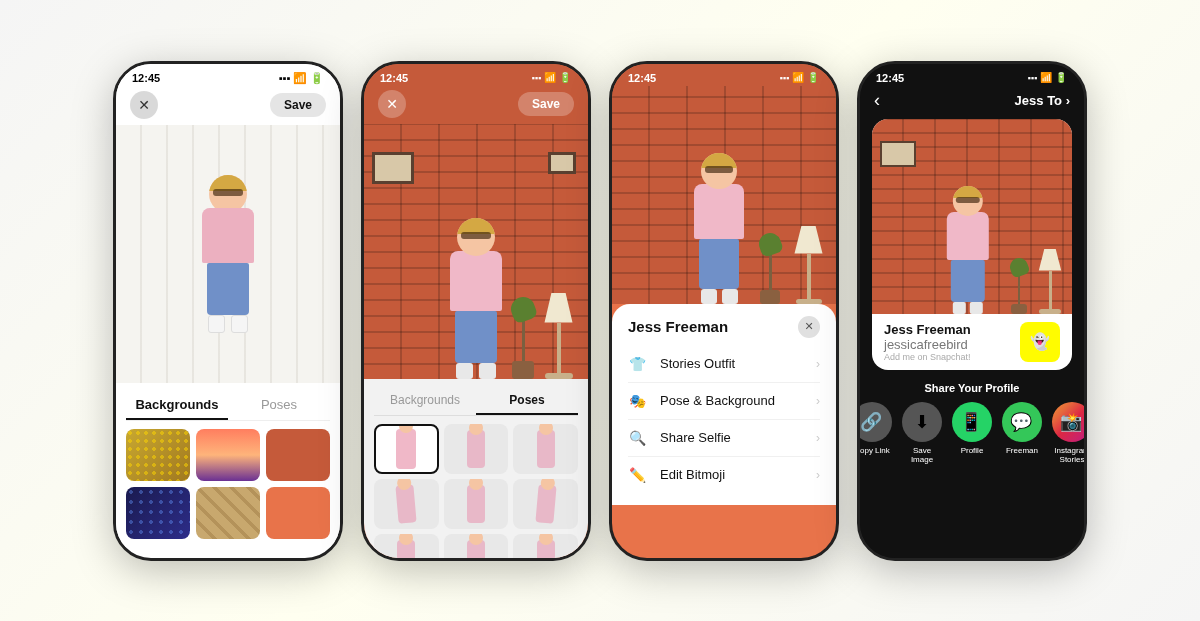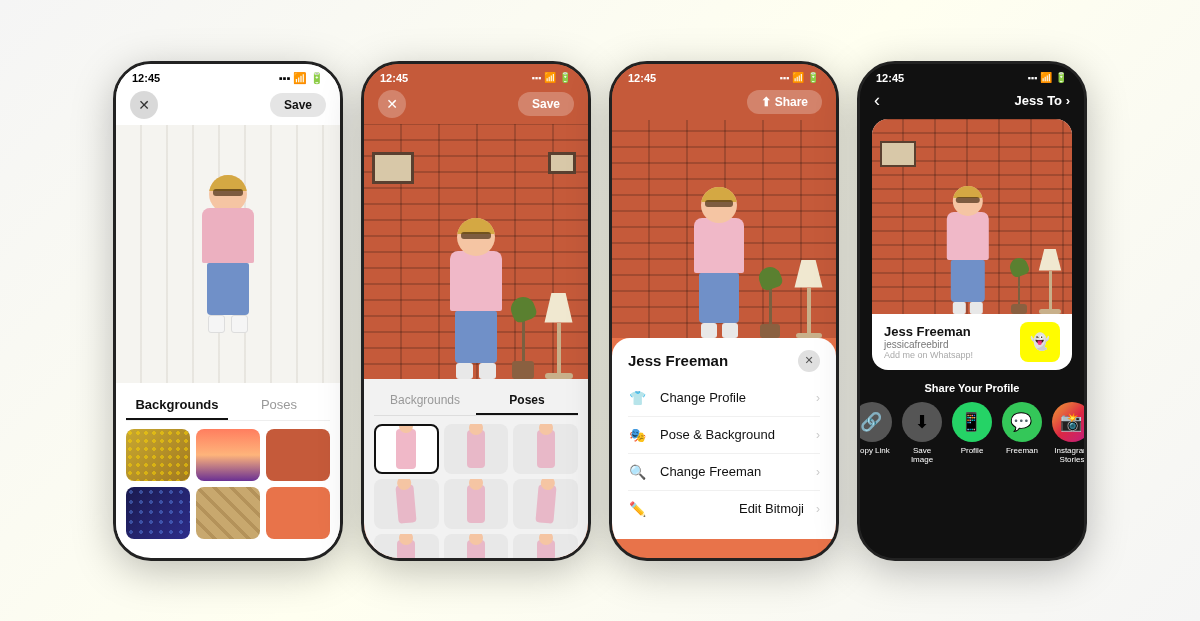--- a/index.html
+++ b/index.html
@@ -362,25 +362,20 @@
 
       <div style="display:flex;justify-content:space-between;align-items:center;padding:8px 16px 2px;font-size:11px;font-weight:600;color:#fff;background:#c55a3a;">
         <span>12:45</span>
         <div style="display:flex;gap:3px;align-items:center;font-size:9px;">
           <span>▪▪▪</span>
           <span style="font-size:10px;">📶</span>
           <span style="font-size:10px;">🔋</span>
         </div>
       </div>
 
-      <div style="display:flex;justify-content:flex-end;align-items:center;padding:4px 14px 6px;background:#c55a3a;">
-        <div style="background:rgba(255,255,255,0.25);border-radius:20px;padding:5px 14px;font-size:12px;font-weight:700;color:#fff;">
-          <span>⬆ Share</span>
-        </div>
-      </div>
 
       <div style="height:218px;background:#c55a3a;position:relative;overflow:hidden;">
         <div style="position:absolute;inset:0;background-image:repeating-linear-gradient(0deg,transparent,transparent 14px,rgba(0,0,0,0.18) 14px,rgba(0,0,0,0.18) 16px),repeating-linear-gradient(90deg,transparent,transparent 36px,rgba(0,0,0,0.18) 36px,rgba(0,0,0,0.18) 38px);"></div>
 
         <div style="position:absolute;right:10px;bottom:0;display:flex;flex-direction:column;align-items:center;">
           <div style="width:35px;height:28px;background:#f0e8d0;clip-path:polygon(10% 100%,90% 100%,70% 0%,30% 0%);"></div>
           <div style="width:4px;height:45px;background:#c8b08a;"></div>
           <div style="width:26px;height:5px;background:#c8b08a;border-radius:3px;"></div>
         </div>
 
@@ -405,36 +400,36 @@
       </div>
 
       <div style="background:#fff;border-radius:18px 18px 0 0;padding:12px 16px;flex:1;">
         <div style="display:flex;justify-content:space-between;align-items:center;margin-bottom:8px;">
           <span style="font-size:15px;font-weight:700;color:#111;">Jess Freeman</span>
           <div style="width:22px;height:22px;background:#e0e0e0;border-radius:50%;display:flex;align-items:center;justify-content:center;font-size:11px;color:#555;cursor:pointer;">✕</div>
         </div>
 
         <div style="display:flex;align-items:center;gap:12px;padding:10px 0;border-bottom:1px solid #f0f0f0;cursor:pointer;">
           <div style="width:20px;text-align:center;color:#333;font-size:14px;">👕</div>
-          <span style="font-size:13px;color:#111;flex:1;">Change Profile</span>
+          <span style="font-size:13px;color:#111;flex:1;">Stories Outfit</span>
           <span style="color:#ccc;font-size:12px;">›</span>
         </div>
         <div style="display:flex;align-items:center;gap:12px;padding:10px 0;border-bottom:1px solid #f0f0f0;cursor:pointer;">
           <div style="width:20px;text-align:center;color:#333;font-size:14px;">🎭</div>
           <span style="font-size:13px;color:#111;flex:1;">Pose &amp; Background</span>
           <span style="color:#ccc;font-size:12px;">›</span>
         </div>
         <div style="display:flex;align-items:center;gap:12px;padding:10px 0;border-bottom:1px solid #f0f0f0;cursor:pointer;">
           <div style="width:20px;text-align:center;color:#333;font-size:14px;">🔍</div>
-          <span style="font-size:13px;color:#111;flex:1;">Change Freeman</span>
+          <span style="font-size:13px;color:#111;flex:1;">Share Selfie</span>
           <span style="color:#ccc;font-size:12px;">›</span>
         </div>
         <div style="display:flex;align-items:center;gap:12px;padding:10px 0;cursor:pointer;">
           <div style="width:20px;text-align:center;color:#333;font-size:14px;">✏️</div>
-          <span style="font-size:13px;color:#111;flex:1;text-align:right;">Edit Bitmoji</span>
+          <span style="font-size:13px;color:#111;flex:1;">Edit Bitmoji</span>
           <span style="color:#ccc;font-size:12px;">›</span>
         </div>
       </div>
     </div>
   </div>
 
   <div class="phone phone4">
     <div class="phone-screen" style="background:#111;">
 
       <div style="display:flex;justify-content:space-between;align-items:center;padding:8px 16px 2px;font-size:11px;font-weight:600;color:#fff;">
@@ -484,22 +479,22 @@
             <div style="display:flex;gap:4px;">
               <div style="width:13px;height:12px;background:#e8e8e8;border-radius:2px;"></div>
               <div style="width:13px;height:12px;background:#e8e8e8;border-radius:2px;"></div>
             </div>
           </div>
         </div>
 
         <div style="padding:8px 12px;display:flex;align-items:center;gap:8px;">
           <div>
             <div style="font-size:13px;font-weight:700;color:#111;">Jess Freeman</div>
-            <div style="font-size:10px;color:#777;">jessicafreebird</div>
-            <div style="font-size:9px;color:#aaa;">Add me on Whatsapp!</div>
+            <div style="font-size:13px;color:#777;">jessicafreebird</div>
+            <div style="font-size:9px;color:#aaa;">Add me on Snapchat!</div>
           </div>
           <div style="margin-left:auto;width:40px;height:40px;background:#FFFC00;border-radius:8px;display:flex;align-items:center;justify-content:center;font-size:16px;">👻</div>
         </div>
       </div>
 
       <div style="color:#fff;font-size:11px;font-weight:600;text-align:center;margin:12px 0 8px;">Share Your Profile</div>
 
       <div style="display:flex;justify-content:center;gap:10px;padding:0 8px;">
 
         <div style="display:flex;flex-direction:column;align-items:center;gap:4px;">

